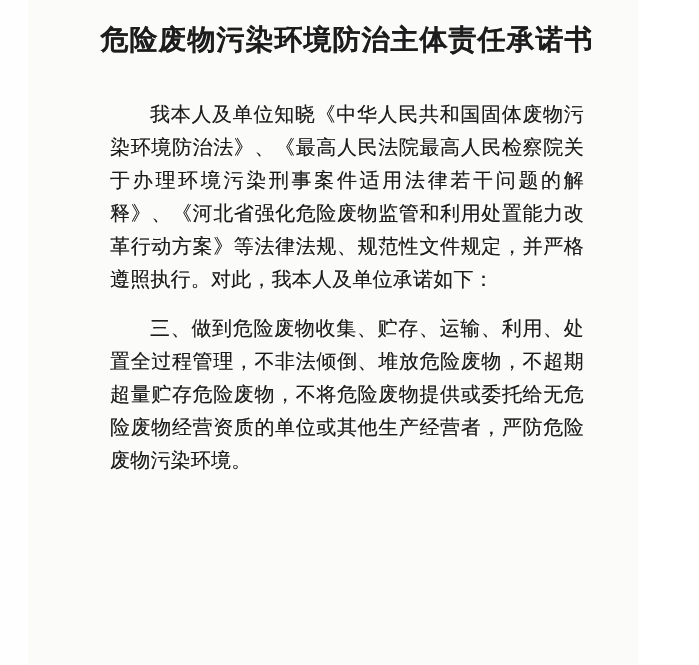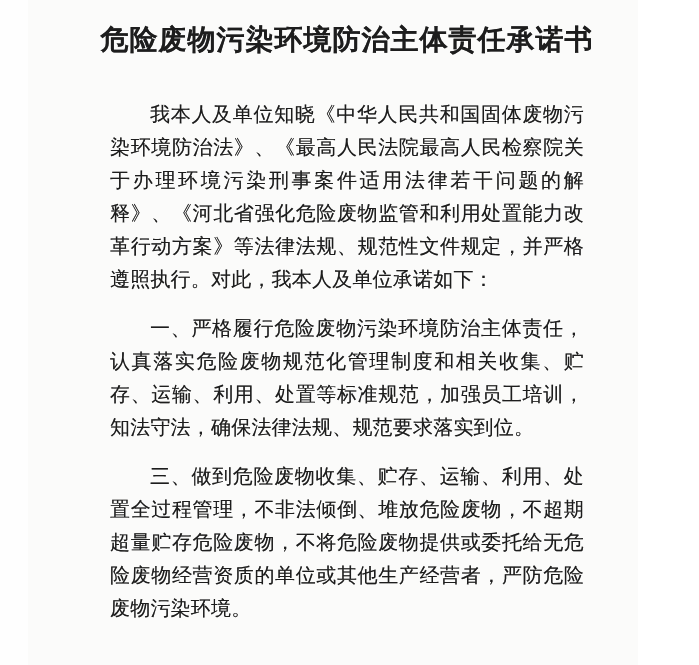--- a/index.html
+++ b/index.html
@@ -55,16 +55,15 @@
   }
 </style>
 </head>
 <body>
 
 <div class="page">
   <div class="scan-edge"></div>
   <h1 class="doc-title">危险废物污染环境防治主体责任承诺书</h1>
   <div class="doc-body">
     <p>我本人及单位知晓《中华人民共和国固体废物污染环境防治法》、《最高人民法院最高人民检察院关于办理环境污染刑事案件适用法律若干问题的解释》、《河北省强化危险废物监管和利用处置能力改革行动方案》等法律法规、规范性文件规定，并严格遵照执行。对此，我本人及单位承诺如下：</p>
-    <p>一、严格履行危险废物污染环境防治主体责任，认真落实危险废物规范化管理制度和相关收集、贮存、运输、利用、处置等标准规范，加强员工培训，知法守法，确保法律法规、规范要求落实到位。</p>
     <p>三、做到危险废物收集、贮存、运输、利用、处置全过程管理，不非法倾倒、堆放危险废物，不超期超量贮存危险废物，不将危险废物提供或委托给无危险废物经营资质的单位或其他生产经营者，严防危险废物污染环境。</p>
   </div>
 </div>
 
 </body></html>

